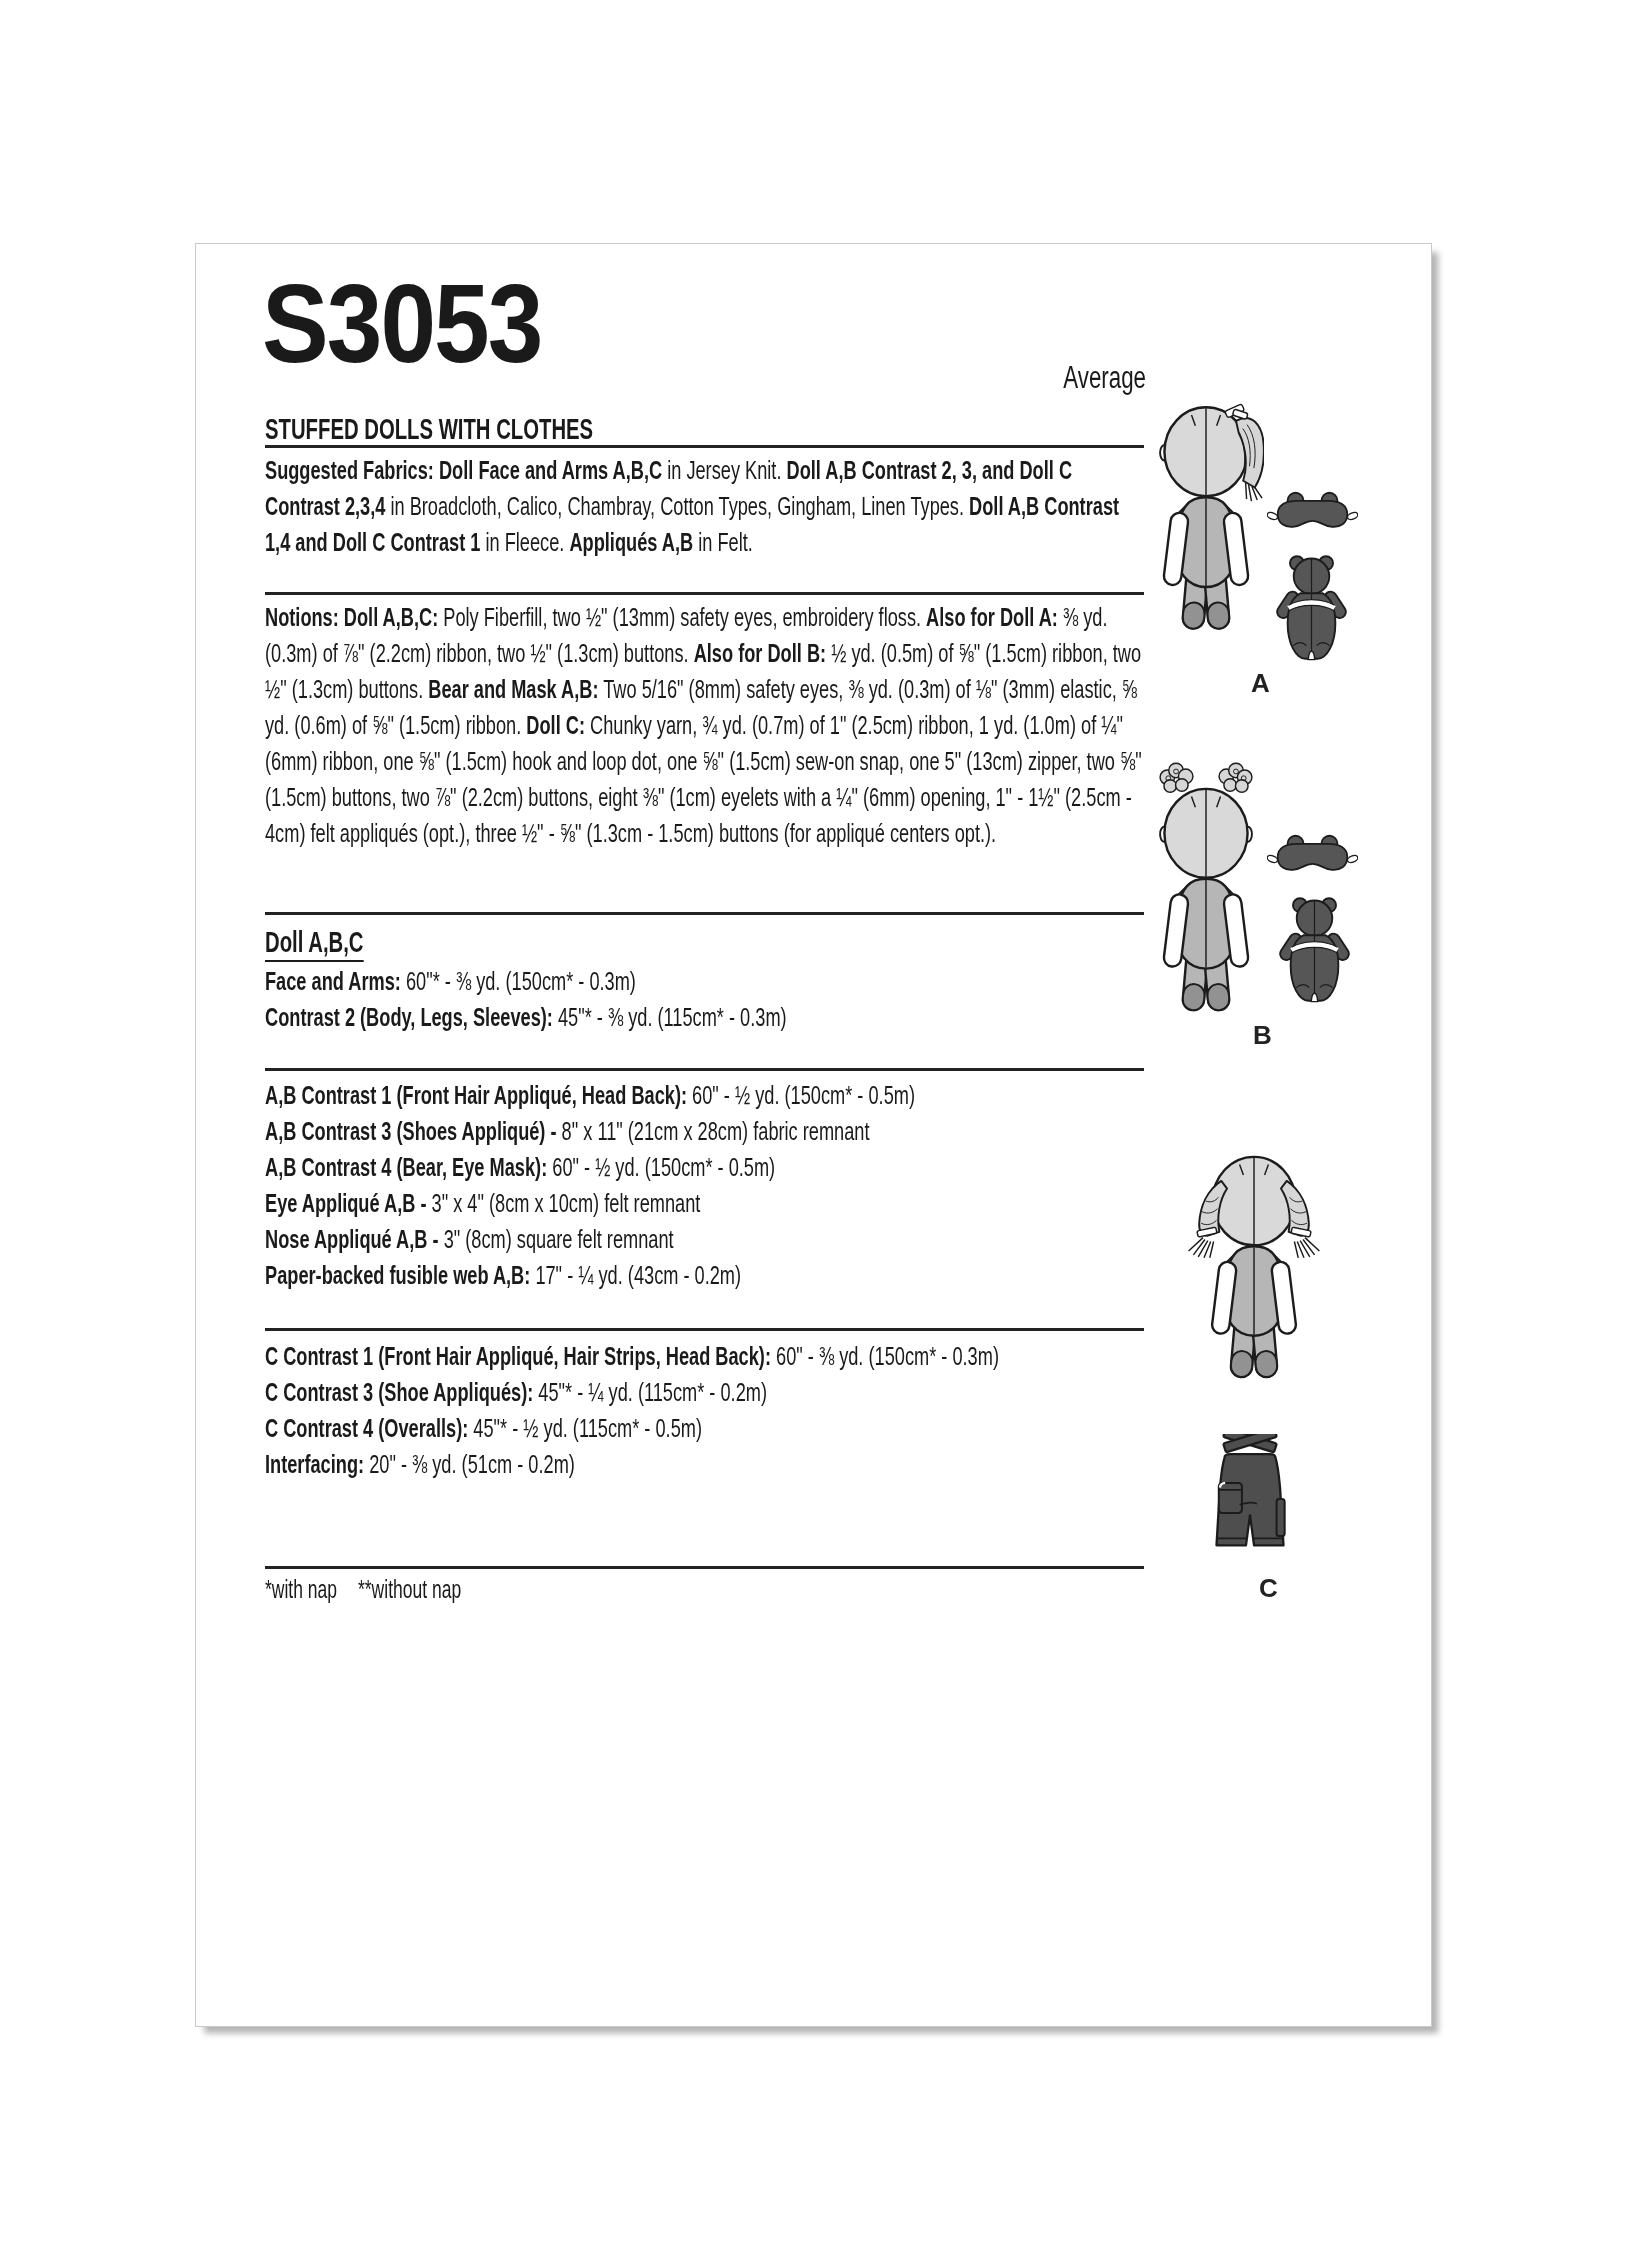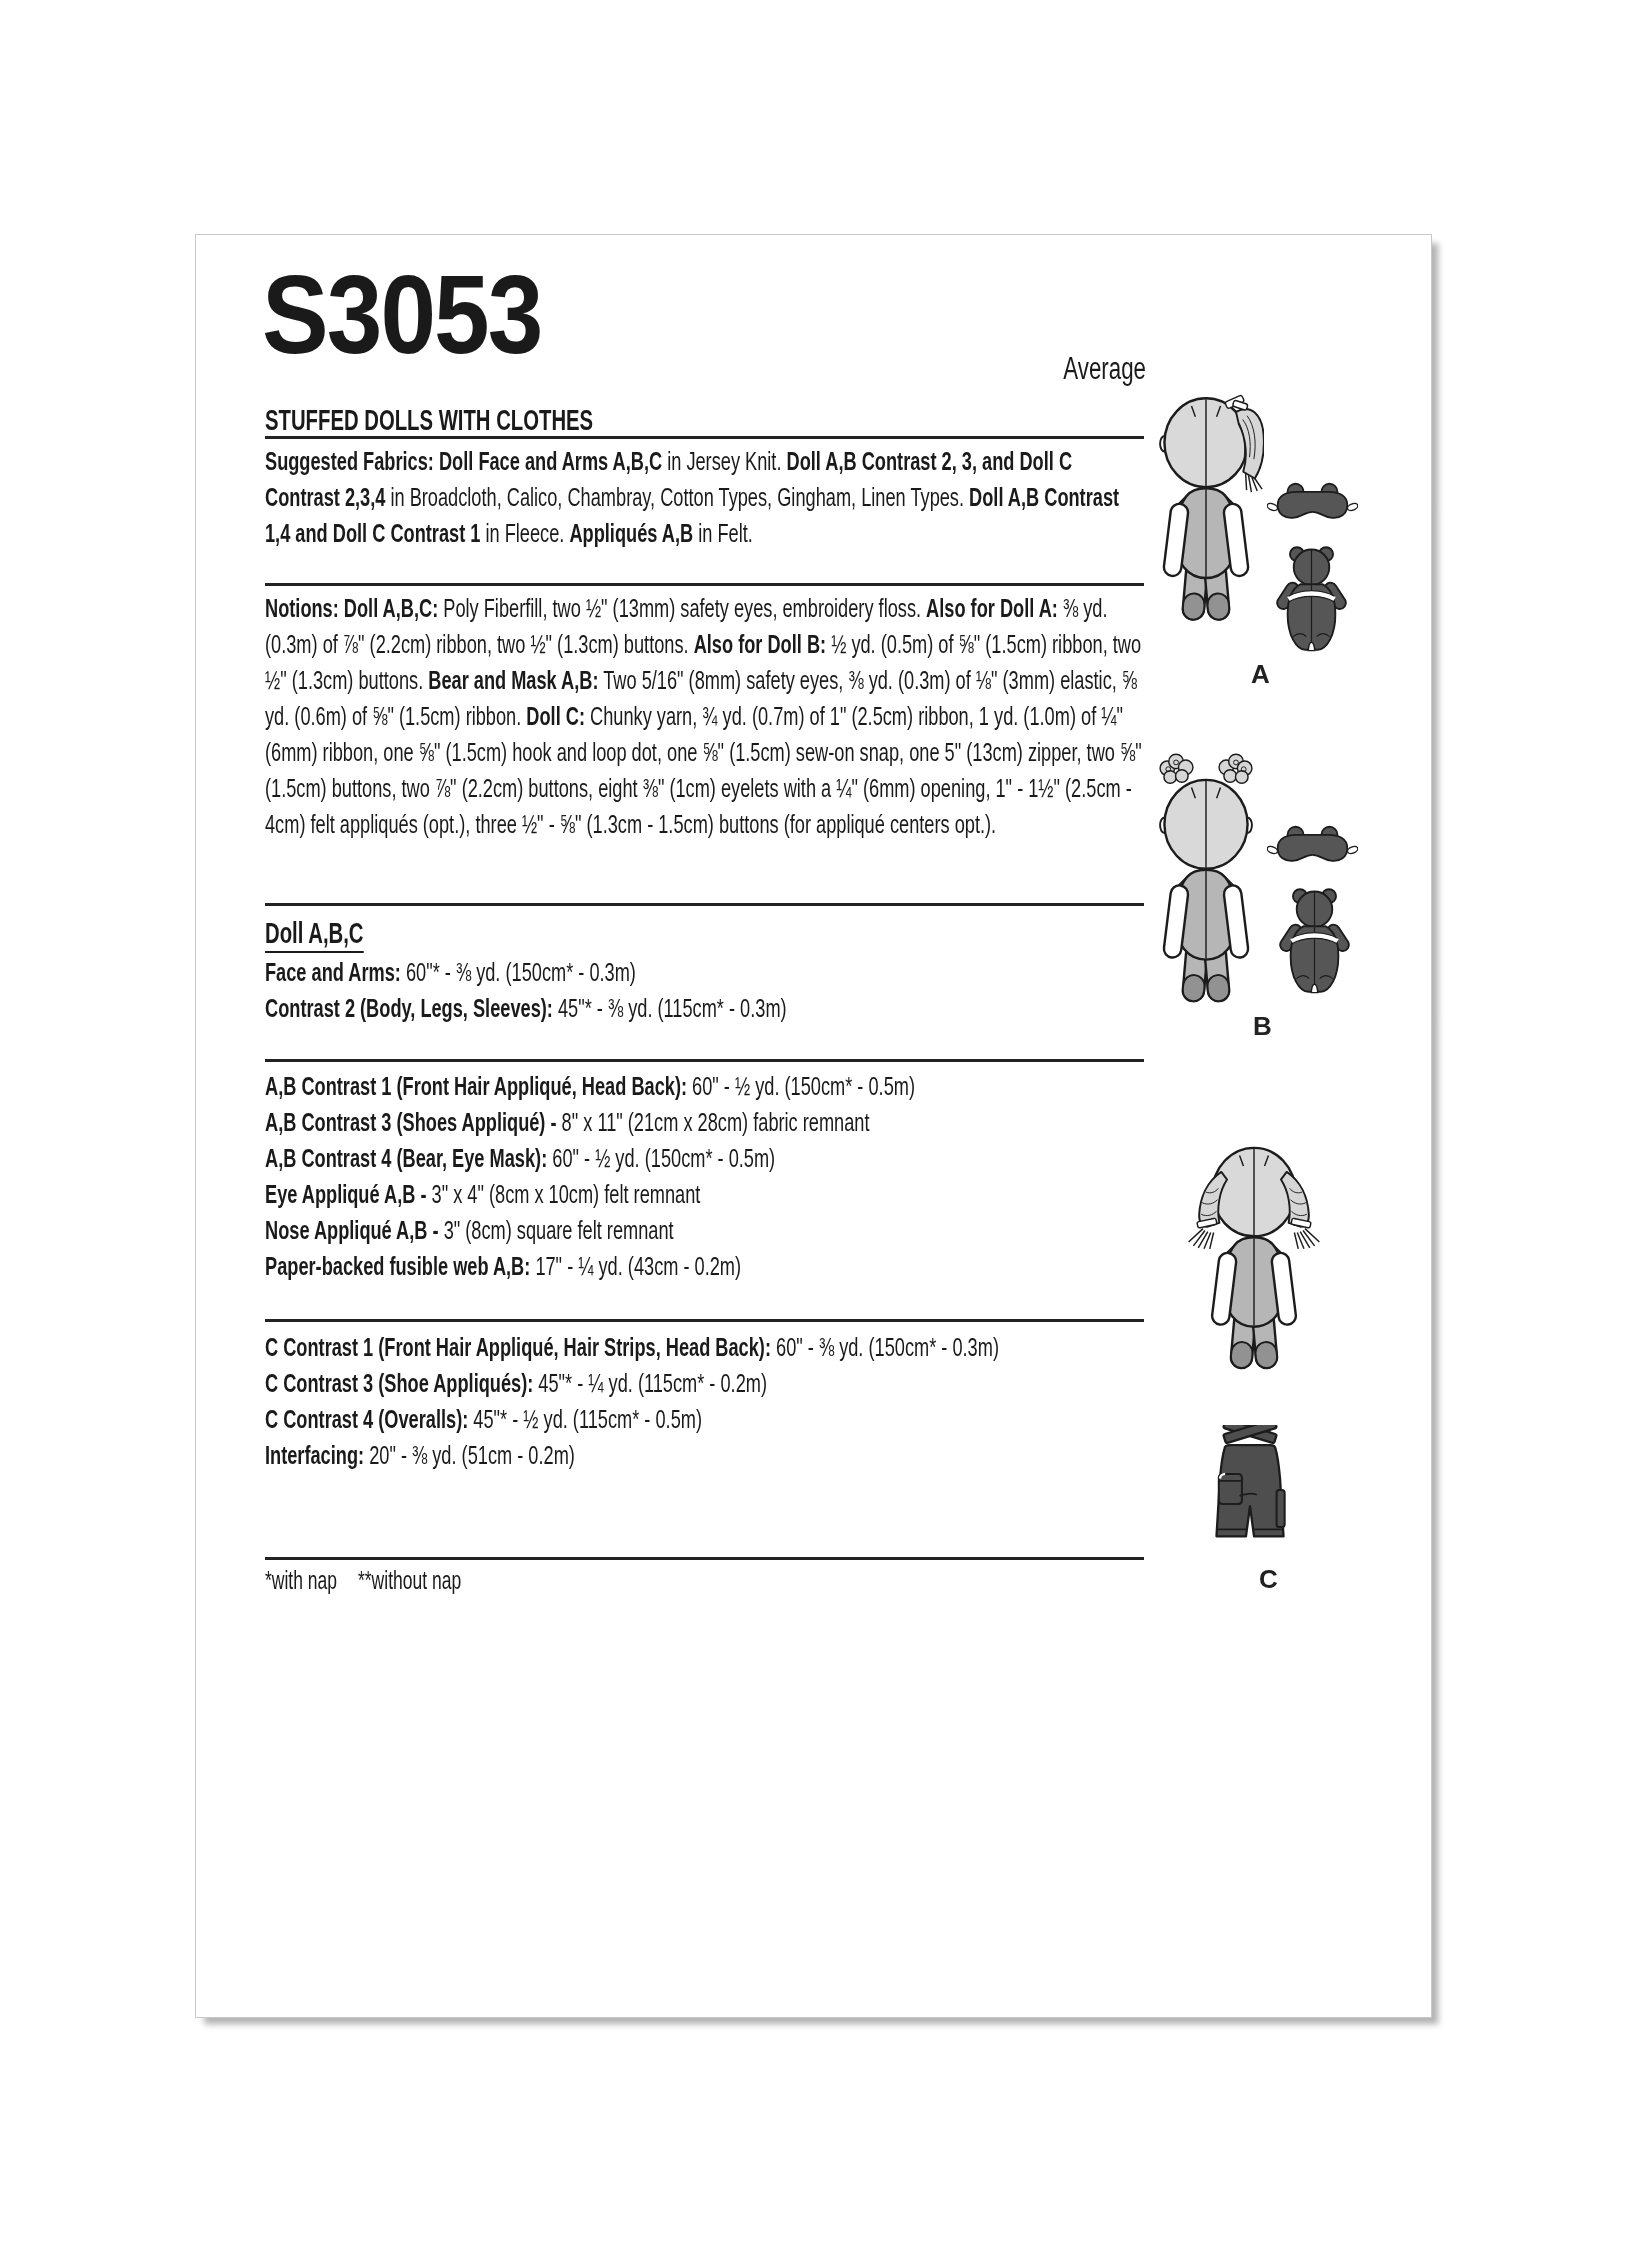--- a/index.html
+++ b/index.html
@@ -2,21 +2,21 @@
 <html style="--ink: #1c1c1c; --doll-head: #d9d9d9; --doll-body: #b6b6b6; --doll-feet: #929292; --doll-hair: #d6d6d6; --accessory-dark: #565656; --overalls: #4e4e4e;font-size:11px"><head>
 <meta charset="utf-8">
 <style>
   html,body{margin:0;padding:0;}
   body{
     width:1645px;height:2261px;background:#ffffff;position:relative;
     font-family:"Liberation Sans","DejaVu Sans",sans-serif;color:#1a1a1a;
     overflow:hidden;
   }
   .page{
-    position:absolute;left:195px;top:234px;width:1235px;height:1782px;
+    position:absolute;left:195px;top:243px;width:1235px;height:1782px;
     background:#fff;border:0.7px solid #c9c9c9;
     box-shadow:8.2px 8.2px 6.2px -0.7px #b3b3b3;
   }
   .abs{position:absolute;}
   .cond{transform:scaleX(0.70);transform-origin:0 0;}
   .pattern-number{
     left:66px;top:19px;font-size:111px;font-weight:bold;line-height:1.1;
     letter-spacing:-2.1px;transform:scaleX(0.90);transform-origin:0 0;white-space:nowrap;
   }
   .difficulty{

